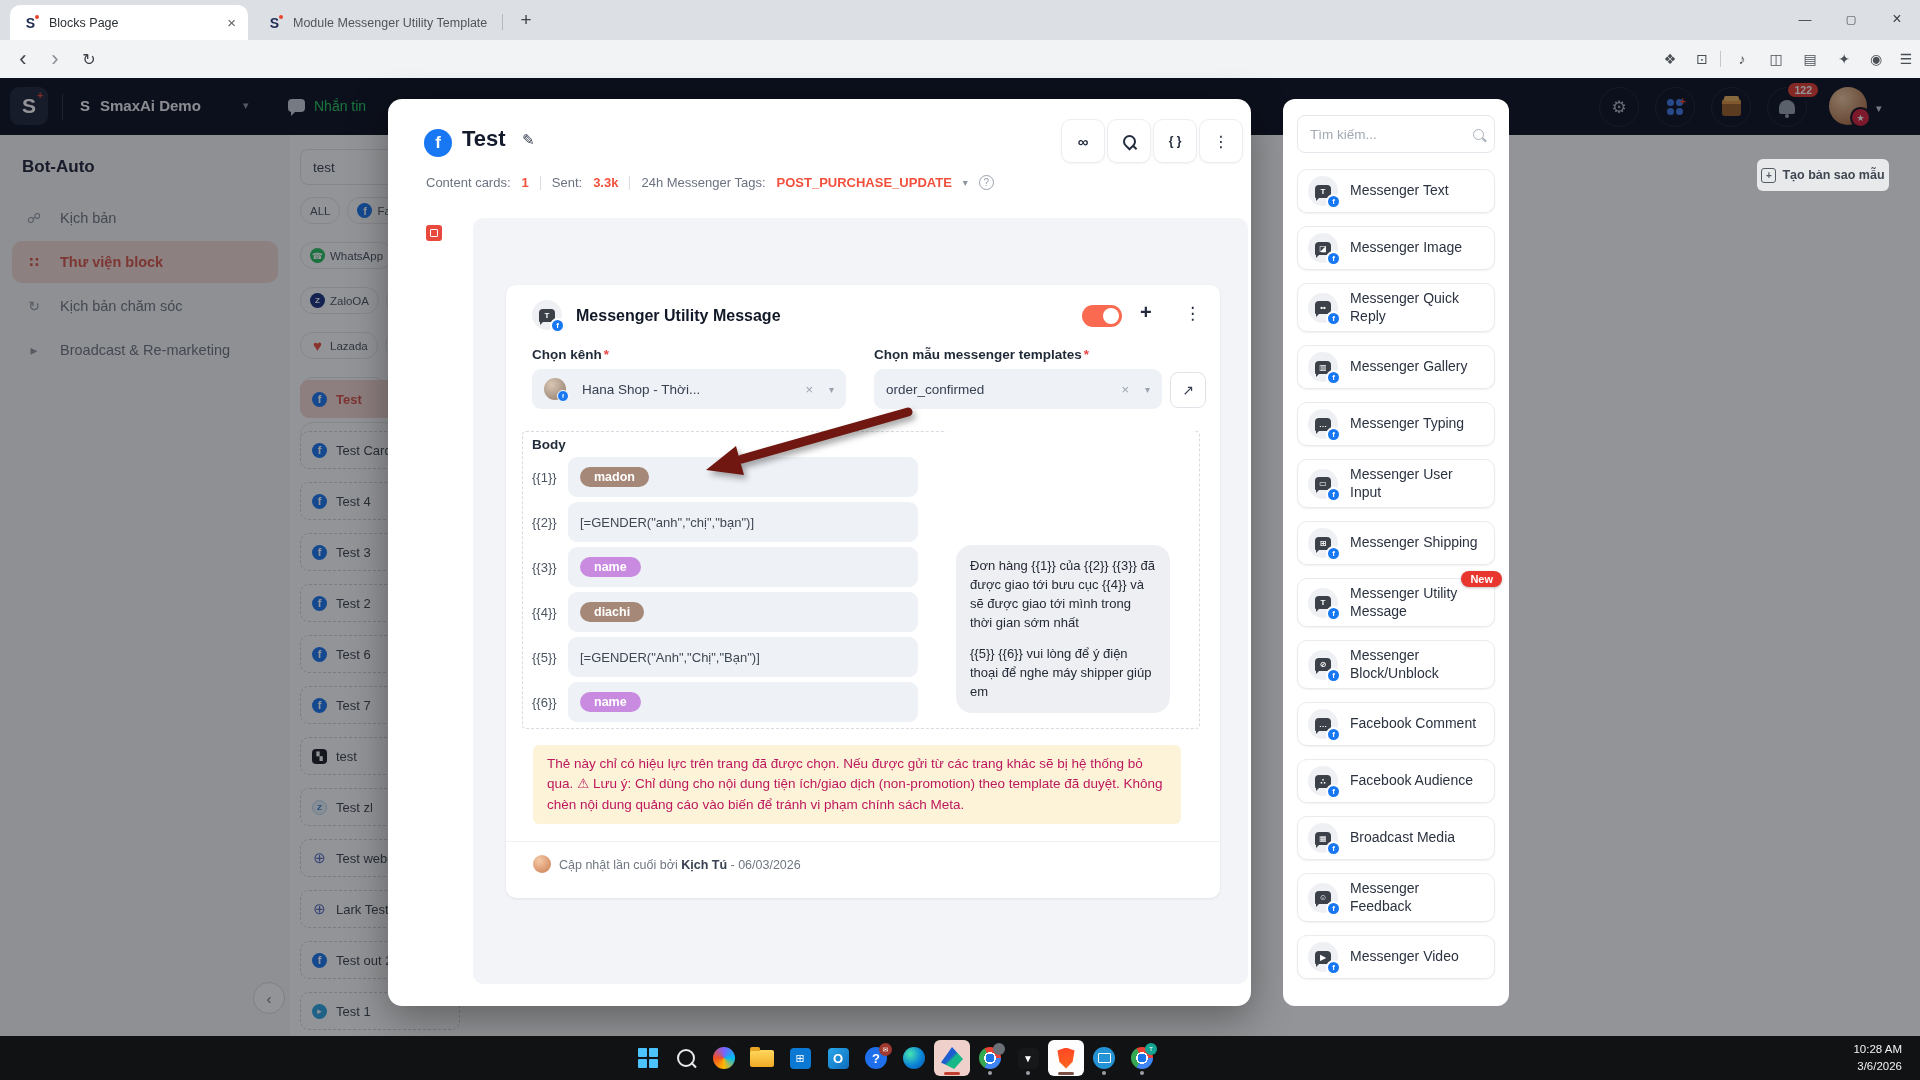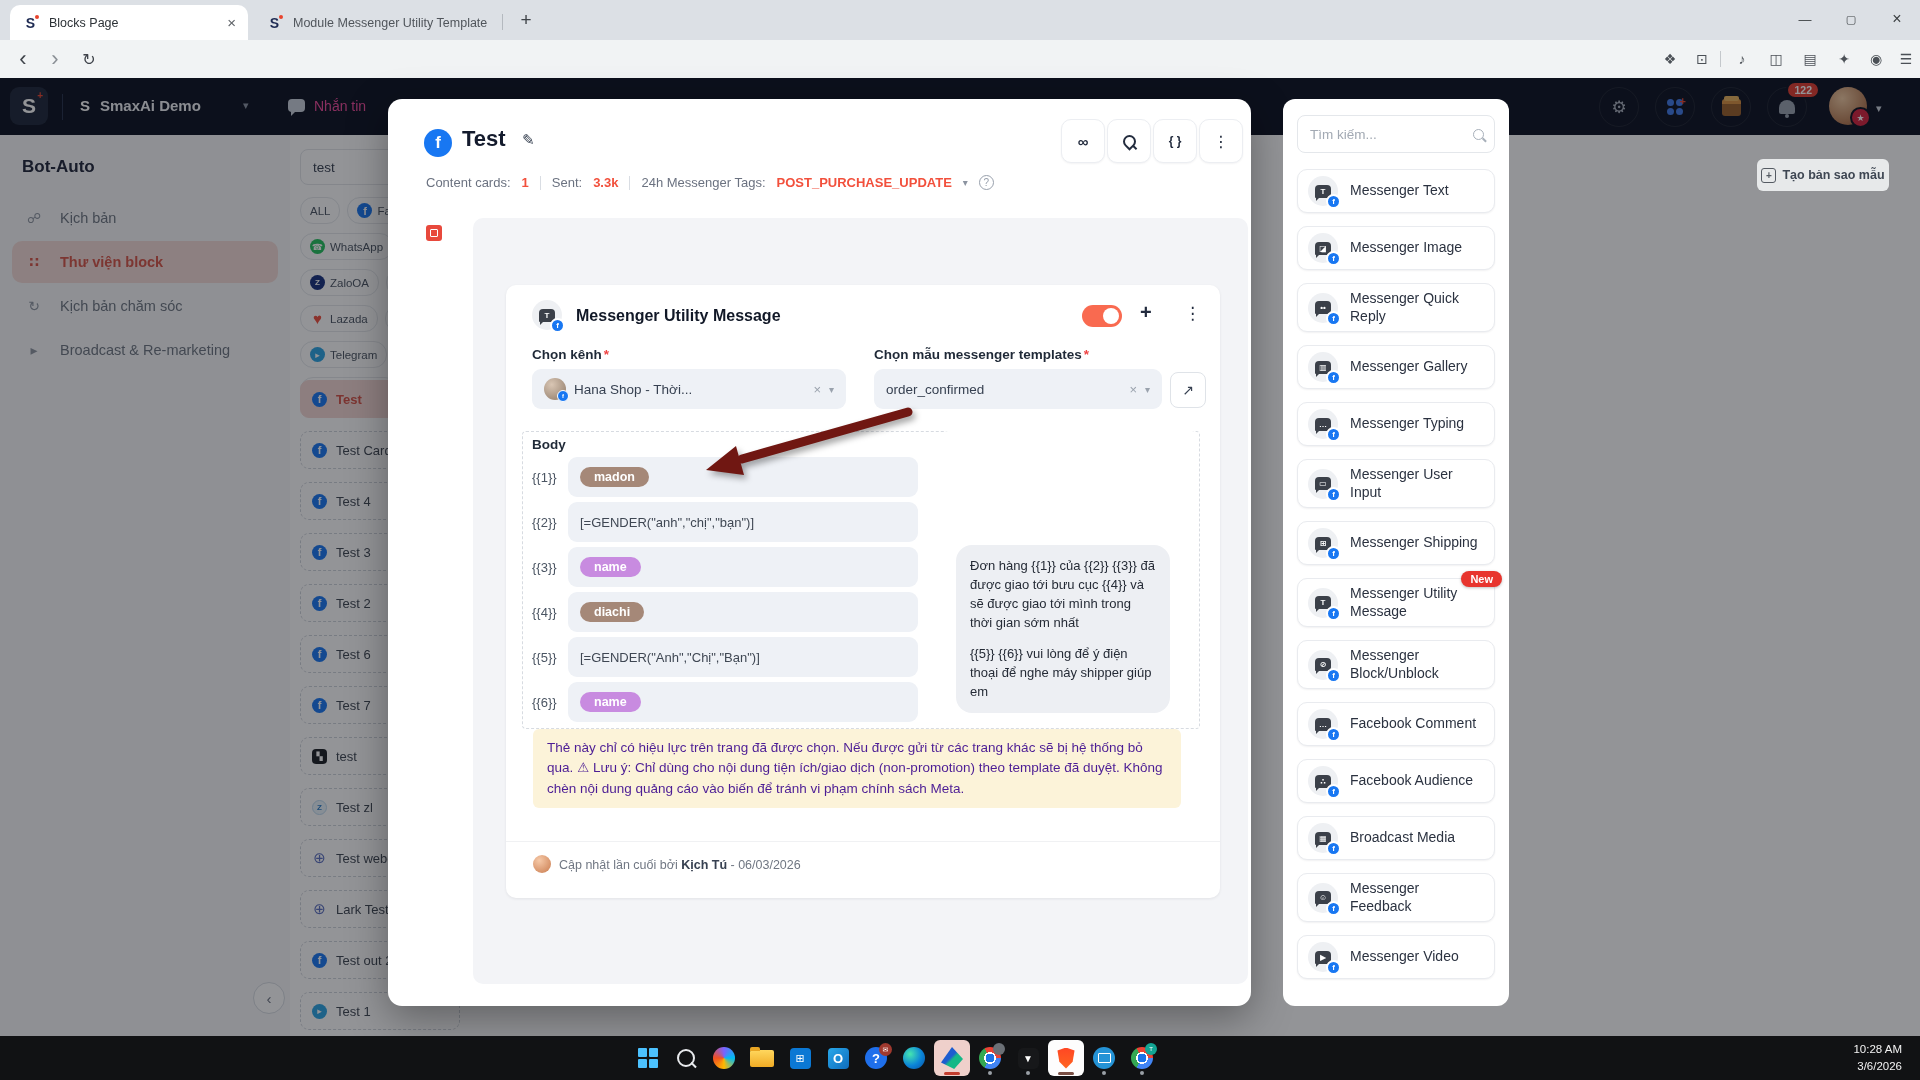--- a/index.html
+++ b/index.html
@@ -41,21 +41,21 @@
   .appheader{position:absolute;left:0;top:78px;width:1920px;height:57px;background:#0a101f;}
   .logotile{position:absolute;left:10px;top:9px;width:38px;height:38px;border-radius:9px;background:#1d2639;
       display:flex;align-items:center;justify-content:center;color:#fff;font-weight:800;font-size:21px;}
   .logotile i{position:absolute;right:5px;top:3px;font-style:normal;font-size:10px;color:#e8442e;}
   .hdrsep{position:absolute;left:62px;top:16px;width:1px;height:26px;background:#26304a;}
   .wsini{position:absolute;left:80px;top:19px;color:#fff;font-weight:700;font-size:15px;}
   .wsname{position:absolute;left:100px;top:19px;color:#eef0f4;font-weight:600;font-size:15px;}
   .wschev{position:absolute;left:243px;top:21px;color:#8b93a3;font-size:11px;}
   .chatbub{position:absolute;left:288px;top:21px;width:17px;height:13px;background:#c9cfda;border-radius:4px;}
   .chatbub::after{content:"";position:absolute;left:3px;bottom:-4px;border:4px solid transparent;border-top-color:#c9cfda;border-left-color:#c9cfda;}
-  .chatlbl{position:absolute;left:314px;top:20px;color:#ec4899;font-size:14px;}
+  .chatlbl{position:absolute;left:314px;top:20px;color:#22c55e;font-size:14px;}
   .hbtn{position:absolute;top:9px;width:38px;height:38px;border-radius:50%;border:1px solid rgba(255,255,255,.07);
       display:flex;align-items:center;justify-content:center;}
   .gearg{color:#aab1be;font-size:17px;}
   .appsdots{width:16px;height:16px;display:grid;grid-template-columns:7px 7px;grid-template-rows:7px 7px;gap:2px;position:relative;}
   .appsdots b{background:#3f79e8;border-radius:50%;}
   .appsdots i{position:absolute;right:-3px;top:-4px;color:#e8442e;font-size:11px;font-style:normal;font-weight:700;}
   .pkg{width:19px;height:17px;border-radius:3px;background:linear-gradient(180deg,#d9913f 30%,#9a5f28 31%);position:relative;}
   .pkg::after{content:"";position:absolute;left:2px;top:-3px;right:2px;height:5px;background:#e7b15b;border-radius:2px;}
   .bellic{width:16px;height:14px;background:#99a2b0;border-radius:8px 8px 2px 2px;position:relative;}
   .bellic::after{content:"";position:absolute;left:6px;bottom:-4px;width:4px;height:4px;border-radius:50%;background:#99a2b0;}
@@ -71,21 +71,21 @@
   .sbtitle{position:absolute;left:22px;top:22px;font-size:17px;font-weight:800;color:#20263a;}
   .side-items{position:absolute;left:12px;top:62px;width:266px;display:flex;flex-direction:column;gap:2px;}
   .side-item{height:42px;border-radius:10px;display:flex;align-items:center;gap:16px;padding:0 12px;}
   .side-item .sic{width:20px;text-align:center;color:#8e95a1;font-size:14px;}
   .side-item .slb{font-size:14.5px;color:#6e7681;}
   .side-item.active{background:#f5dbd7;}
   .side-item.active .sic,.side-item.active .slb{color:#d65548;font-weight:700;}
   .blockpanel{position:absolute;left:290px;top:135px;width:182px;height:901px;background:#fff;}
   .bsearch{position:absolute;left:10px;top:14px;width:150px;height:36px;border:1px solid #e3e6ea;border-radius:8px;
       font-family:inherit;font-size:13.5px;color:#374151;padding:0 12px;box-sizing:border-box;background:#fff;}
-  .chiprows{position:absolute;left:10px;top:62px;width:170px;display:flex;flex-direction:column;gap:9px;}
+  .chiprows{position:absolute;left:10px;top:62px;width:170px;display:flex;flex-direction:column;gap:18px;}
   .chiprow{display:flex;gap:7px;}
   .chip{height:25px;border:1px solid #e5e8ec;border-radius:13px;display:flex;align-items:center;gap:5px;
       padding:0 9px;font-size:11.5px;color:#4b5563;background:#fff;white-space:nowrap;}
   .cicon{display:inline-flex;align-items:center;justify-content:center;width:15px;height:15px;border-radius:50%;
       font-size:10px;color:#fff;flex:none;}
   .ic-facebook{background:#1877f2;font-weight:700;font-size:11px;}
   .ic-whatsapp{background:#23c15e;font-size:9px;}
   .ic-zalooa{background:#16307f;font-size:8px;font-weight:700;}
   .ic-lazada{background:transparent;color:#f04e3c;font-size:15px;}
   .ic-telegram{background:#2aa4e4;font-size:9px;}
@@ -134,21 +134,21 @@
   .fbbadge{position:absolute;right:-3px;bottom:-3px;width:15px;height:15px;border-radius:50%;background:#1877f2;
       border:2px solid #fff;color:#fff;font-size:8px;font-weight:700;display:flex;align-items:center;justify-content:center;box-sizing:border-box;}
   .cardtitle{position:absolute;left:70px;top:22px;font-size:16px;font-weight:700;color:#111827;}
   .tgl{position:absolute;left:576px;top:20px;width:40px;height:22px;border-radius:11px;background:#f96a50;}
   .tgl::after{content:"";position:absolute;right:3px;top:3px;width:16px;height:16px;border-radius:50%;background:#fff;}
   .moveic{position:absolute;left:634px;top:16px;font-size:20px;font-weight:700;color:#222b3e;}
   .kebab{position:absolute;left:678px;top:18px;font-size:17px;color:#222b3e;}
   .flabel{position:absolute;top:62px;font-size:13.5px;font-weight:700;color:#1f2937;}
   .flabel em{font-style:normal;color:#ef4444;margin-left:2px;}
   .sel{position:absolute;top:84px;height:40px;background:#eef1f6;border-radius:9px;display:flex;align-items:center;
-      padding:0 12px;box-sizing:border-box;gap:8px;font-size:13.5px;color:#374151;}
+      padding:0 12px;box-sizing:border-box;gap:16px;font-size:13.5px;color:#374151;}
   .sel .x{margin-left:auto;color:#9aa2ad;font-size:13px;}
   .sel .dd{color:#9aa2ad;font-size:10px;}
   .chanava{width:22px;height:22px;border-radius:50%;background:radial-gradient(circle at 35% 30%,#d9c6b4,#8d7866);position:relative;flex:none;}
   .chanava .fbbadge{width:12px;height:12px;font-size:6px;right:-3px;bottom:-2px;border-width:1.5px;}
   .extbtn{position:absolute;left:664px;top:87px;width:34px;height:34px;border:1px solid #dfe3e8;border-radius:8px;
       display:flex;align-items:center;justify-content:center;color:#374151;font-size:14px;background:#fff;}
   .dashbox{position:absolute;left:16px;top:146px;width:678px;height:298px;border:1px dashed #d7dbe1;border-radius:4px;box-sizing:border-box;}
   .bodylbl{position:absolute;left:26px;top:152px;font-size:13.5px;font-weight:700;color:#1f2937;}
   .brows{position:absolute;left:26px;top:172px;width:386px;display:flex;flex-direction:column;gap:5px;}
   .brow{display:flex;align-items:center;height:40px;gap:0;}
@@ -156,22 +156,22 @@
   .binput{flex:1;height:40px;background:#eef1f6;border-radius:9px;display:flex;align-items:center;padding:0 12px;
       box-sizing:border-box;font-size:13px;color:#3f4753;}
   .pill{color:#fff;font-size:12.5px;font-weight:700;padding:3px 14px;border-radius:999px;}
   .pill.brown{background:#a58878;}
   .pill.purple{background:#c88be0;}
   .preview{position:absolute;left:436px;top:146px;width:256px;height:296px;background:#fff;border-radius:6px;}
   .pbubble{position:absolute;left:14px;top:114px;width:214px;height:168px;background:#edeff3;border-radius:16px;
       padding:12px 14px;box-sizing:border-box;font-size:13px;color:#252b36;line-height:1.45;}
   .pbubble p{margin:0;}
   .pbubble p+p{margin-top:13px;}
-  .warnbox{position:absolute;left:27px;top:444px;width:648px;background:#fcf3d9;border-radius:6px;
-      padding:9px 14px;box-sizing:border-box;font-size:13.5px;color:#4c1d95;line-height:1.5;}
+  .warnbox{position:absolute;left:27px;top:460px;width:648px;background:#fcf3d9;border-radius:6px;
+      padding:9px 14px;box-sizing:border-box;font-size:13.5px;color:#be185d;line-height:1.5;}
   .cfooterline{position:absolute;left:0;right:0;top:556px;border-top:1px solid #f0f1f3;}
   .favatar{position:absolute;left:27px;top:570px;width:18px;height:18px;border-radius:50%;
       background:radial-gradient(circle at 35% 30%,#f6c9a8,#c97b4e);}
   .ftext{position:absolute;left:53px;top:573px;font-size:12.5px;color:#707783;}
   .ftext b{color:#374151;}
   .arrowsvg{position:absolute;left:680px;top:395px;z-index:56;filter:drop-shadow(3px 4px 3px rgba(0,0,0,.35));}
   
   .palette{position:absolute;left:1283px;top:99px;width:226px;height:907px;background:#fff;border-radius:12px;z-index:50;}
   .psearch{position:absolute;left:14px;top:16px;width:198px;height:38px;border:1px solid #e4e7eb;border-radius:8px;
       font-family:inherit;font-size:13.5px;color:#374151;padding:0 30px 0 12px;box-sizing:border-box;background:#fff;}

